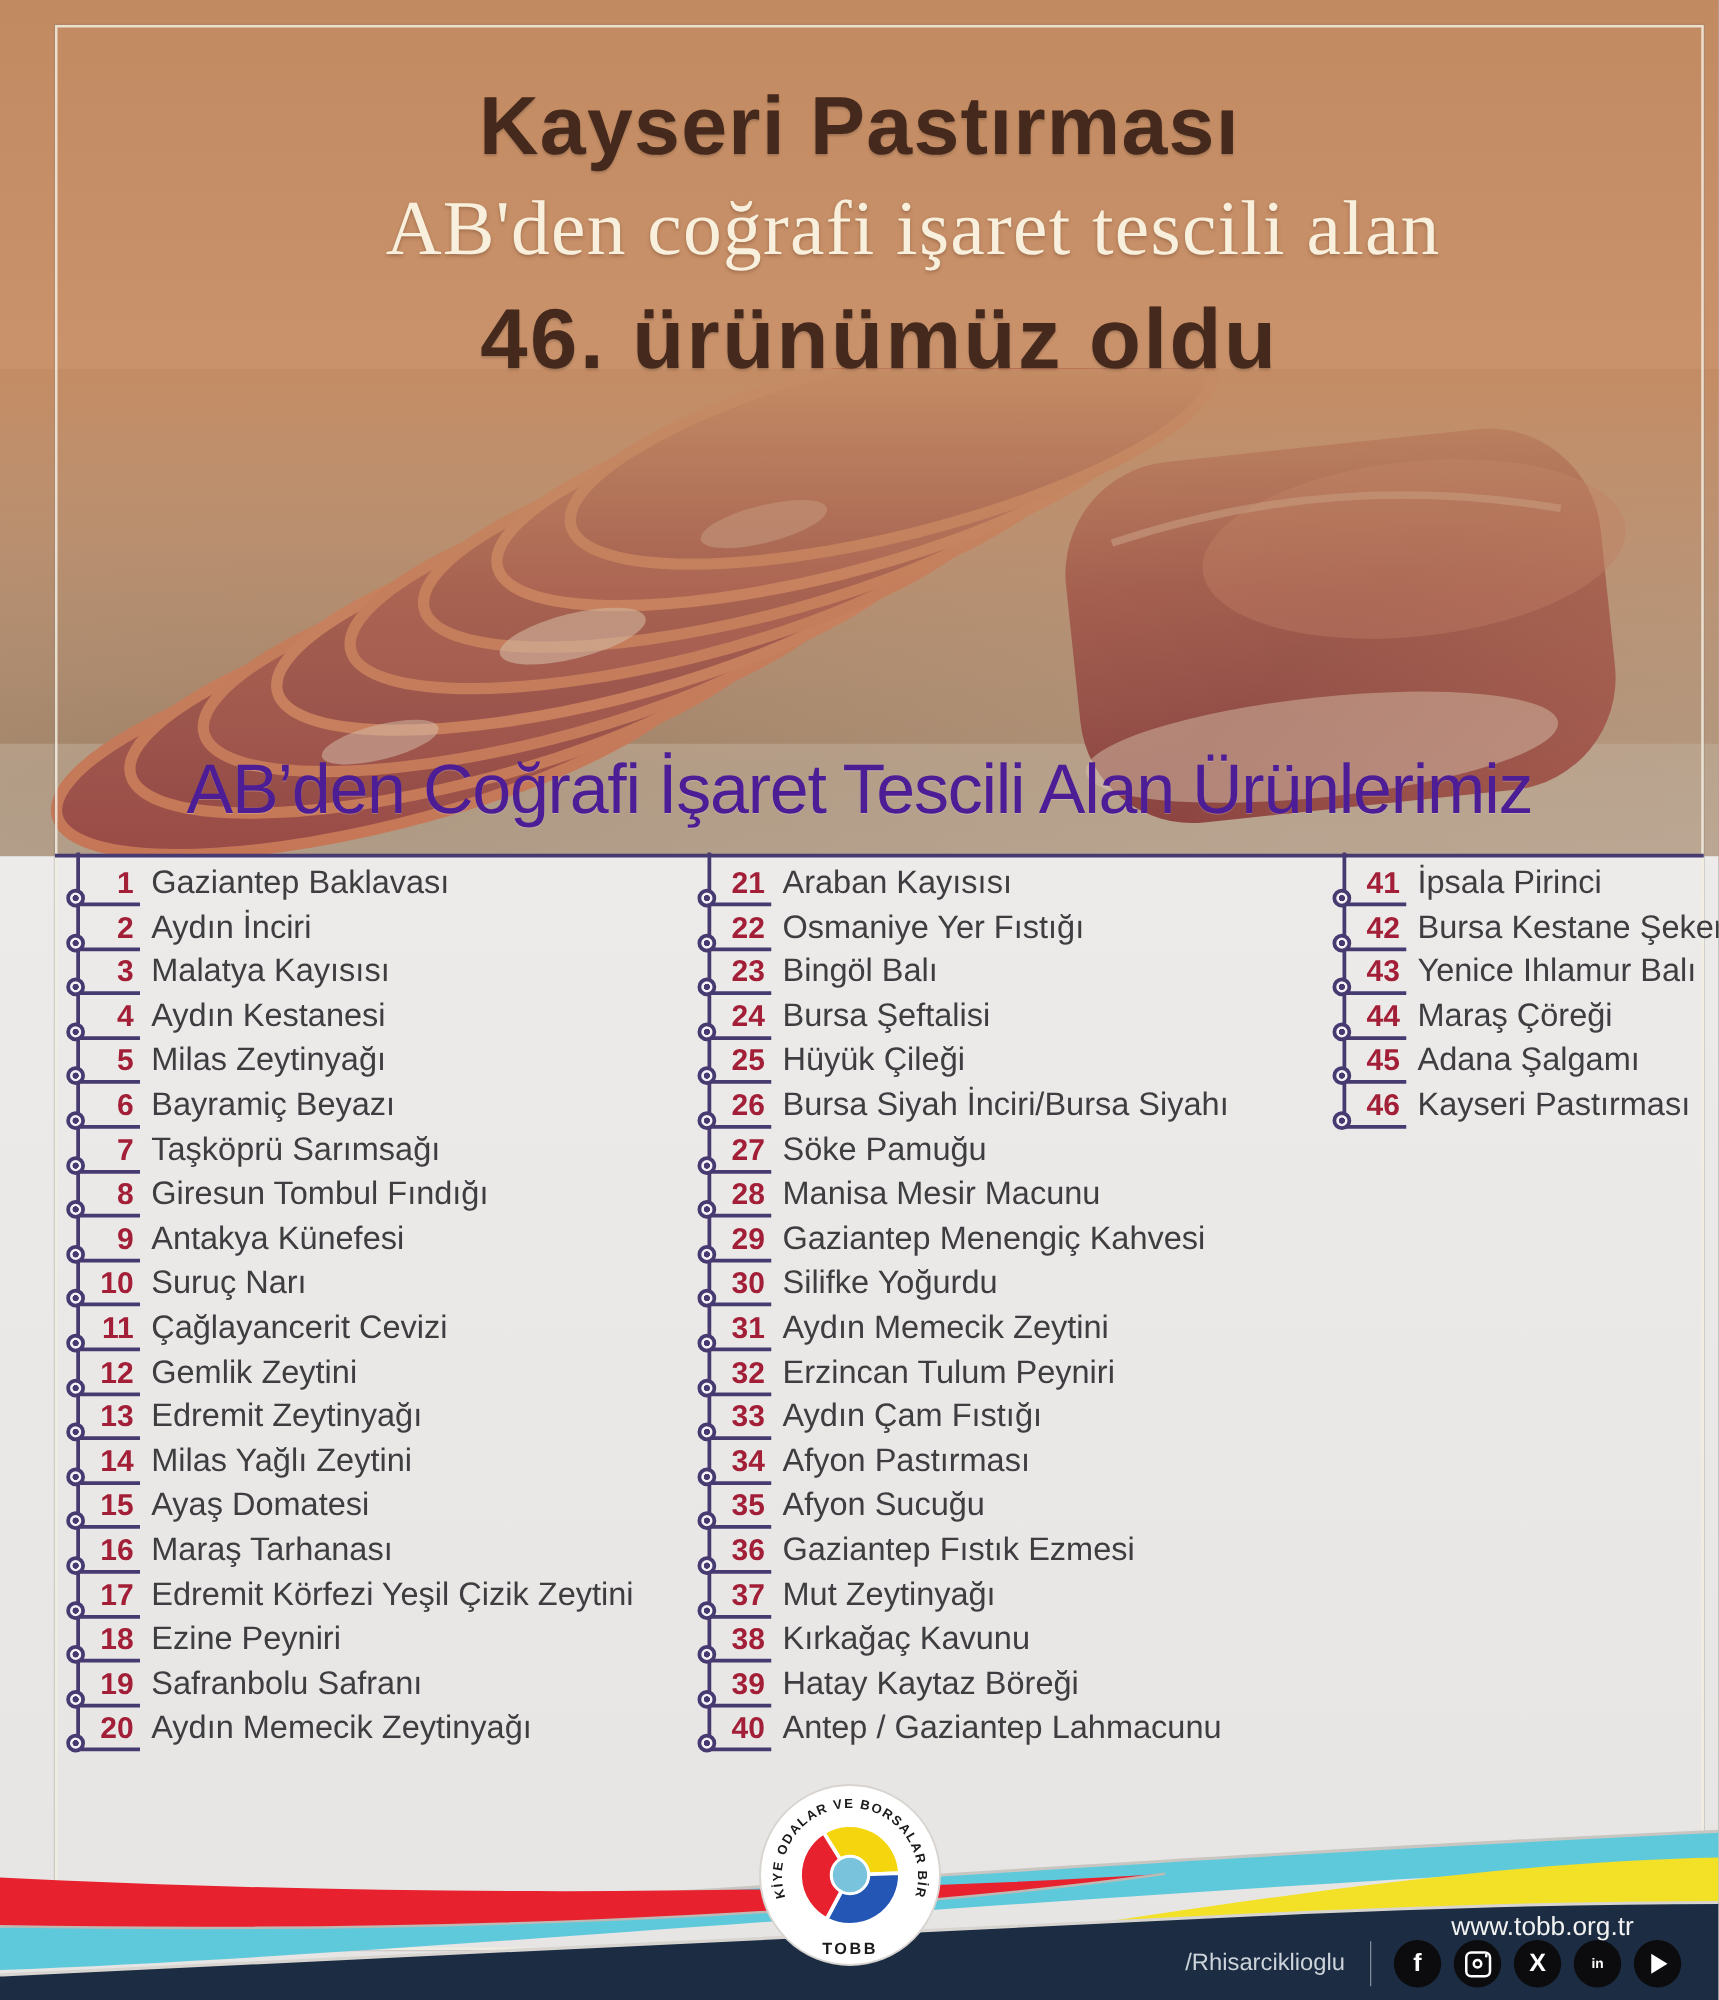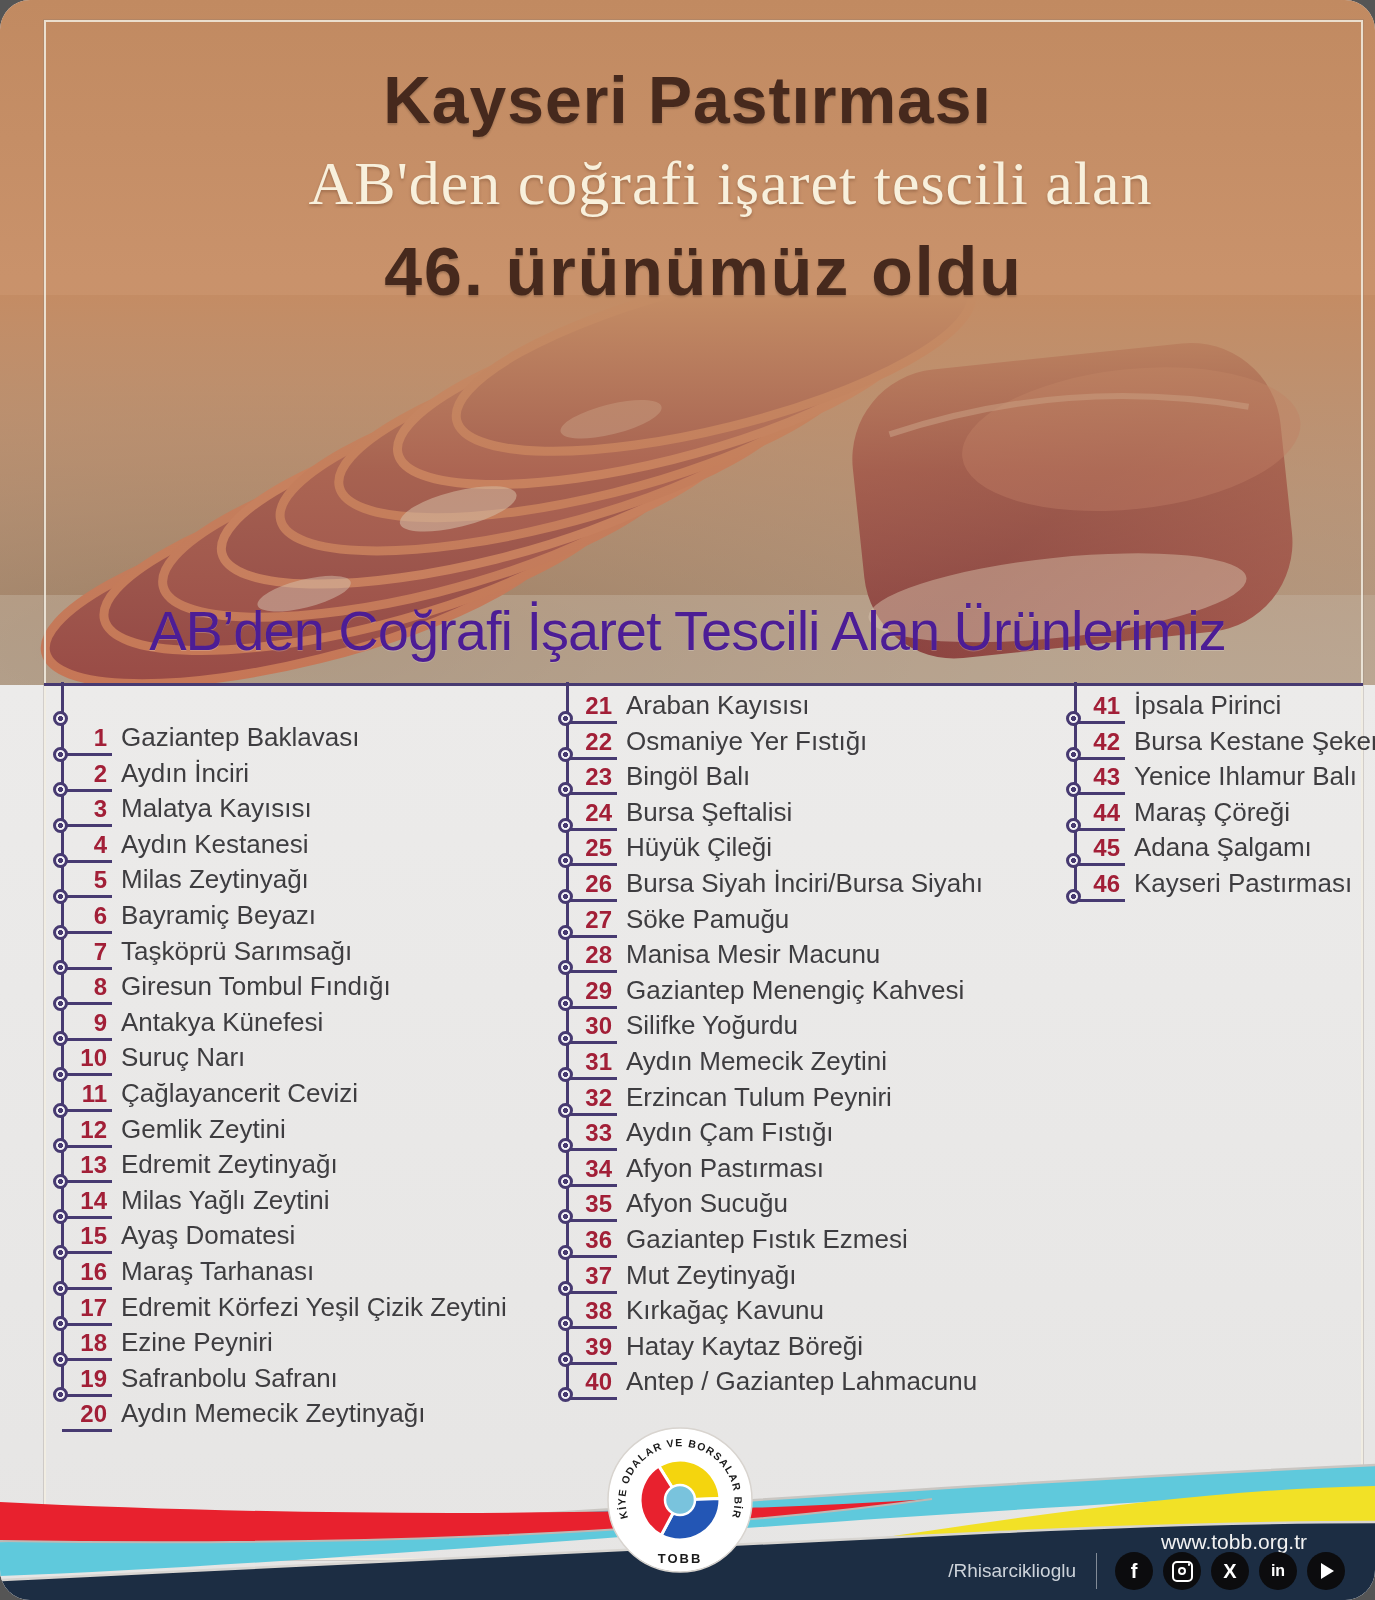--- a/index.html
+++ b/index.html
@@ -1,17 +1,17 @@
 <!DOCTYPE html>
 <html><head>
 <meta charset="utf-8">
 <style>
   html,body{margin:0;padding:0;background:#555;}
   #poster{position:relative;width:1375px;height:1600px;margin:0 auto;overflow:hidden;
-          font-family:"Liberation Sans",sans-serif;background:#e8e8e8;border-radius:30px;}
+          font-family:"Liberation Sans",sans-serif;background:#e8e8e8;}
 
   
   #header-bg{position:absolute;top:0;left:0;width:1375px;height:690px;
              background:linear-gradient(180deg,#c18a61 0%,#c9926b 40%,#c59470 100%);}
   #photo{position:absolute;top:295px;left:0;width:1375px;height:392px;}
   .htxt{position:absolute;left:0;width:100%;text-align:center;white-space:nowrap;}
   #title1{top:62px;font-size:66px;font-weight:700;letter-spacing:1px;color:#46291d;
           text-shadow:0 2px 2px rgba(0,0,0,.18);}
   #title2{top:148px;font-family:"Liberation Serif",serif;font-size:62px;color:#f8f0dc;
           letter-spacing:1px;text-shadow:0 2px 3px rgba(90,50,30,.35);padding-left:43px;}
@@ -30,38 +30,38 @@
   #toprule{position:absolute;top:683px;left:44px;width:1319px;height:3px;background:#473a71;z-index:5;}
   .col{position:absolute;top:690px;z-index:5;}
   .colA{left:62px;}  .colB{left:567px;}  .colC{left:1075px;}
   .tl{position:absolute;left:-1.5px;top:-8px;width:3px;background:#473a71;}
   .item{position:relative;display:flex;align-items:baseline;height:35.6px;}
   .num{display:inline-block;width:50px;box-sizing:border-box;text-align:right;padding:0 5px 1px 0;
        font-size:24px;font-weight:700;color:#a21f37;border-bottom:3px solid #473a71;line-height:28px;}
   .dot{position:absolute;left:-9.5px;top:21px;width:9px;height:9px;border:3.5px solid #473a71;
        border-radius:50%;background:radial-gradient(circle,#473a71 0 2.3px,#f3f1f6 2.7px);}
   .label{display:inline-block;margin-left:9px;white-space:nowrap;font-size:26px;color:#3e3d40;}
-  .colA .label{max-width:396px;margin-top:32px;} .colB .label{max-width:420px;} .colC .label{max-width:256px;}
+  .colA .label{max-width:396px;} .colB .label{max-width:420px;} .colC .label{max-width:256px;}
 
   
   #frame{position:absolute;top:20px;left:44px;right:12px;bottom:40px;z-index:4;
          border:2px solid rgba(242,237,226,.85);box-shadow:0 0 0 1px rgba(130,120,110,.25);
          pointer-events:none;}
 
   
   #waves{position:absolute;left:0;bottom:0;width:1375px;height:205px;z-index:7;}
   #tobb-logo{position:absolute;left:605px;top:1425px;z-index:9;}
   #site-url{position:absolute;right:68px;top:1530px;z-index:9;color:#f2f2f2;font-size:21px;}
   #social-row{position:absolute;right:30px;top:1552px;z-index:9;display:flex;align-items:center;gap:10px;}
   #handle{color:#cdd3da;font-size:19px;margin-right:10px;}
   #social-divider{width:1px;height:36px;background:rgba(255,255,255,.45);margin-right:8px;}
   .sicon{width:38px;height:38px;border-radius:50%;background:#0c0c0e;display:flex;
          align-items:center;justify-content:center;color:#fff;cursor:pointer;position:relative;}
   .sicon .glyph{font-weight:700;font-size:20px;line-height:1;}
-  .sicon.li .glyph{font-size:16px;}
+  .sicon.li .glyph{font-size:11px;}
   .ig-box{width:17px;height:17px;border:2px solid #fff;border-radius:5px;position:relative;}
   .ig-box::before{content:"";position:absolute;left:4.5px;top:4.5px;width:8px;height:8px;
                   border:2px solid #fff;border-radius:50%;box-sizing:border-box;}
   .ig-box::after{content:"";position:absolute;right:0.5px;top:0.5px;width:2.5px;height:2.5px;
                  border-radius:50%;background:#fff;}
   .yt-tri{width:0;height:0;border-left:13px solid #fff;border-top:8px solid transparent;
           border-bottom:8px solid transparent;margin-left:3px;}
 </style>
 </head>
 <body>

